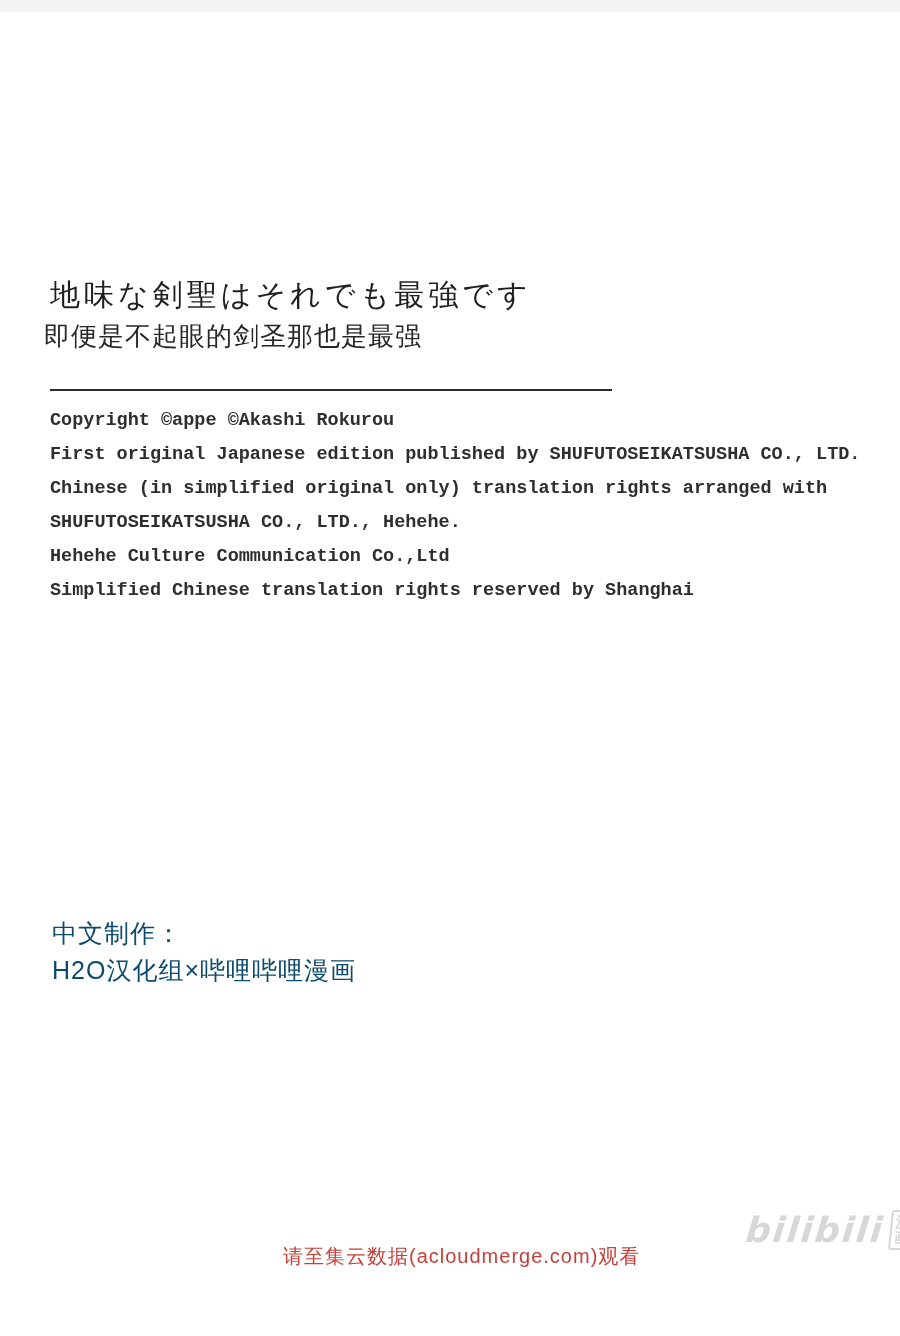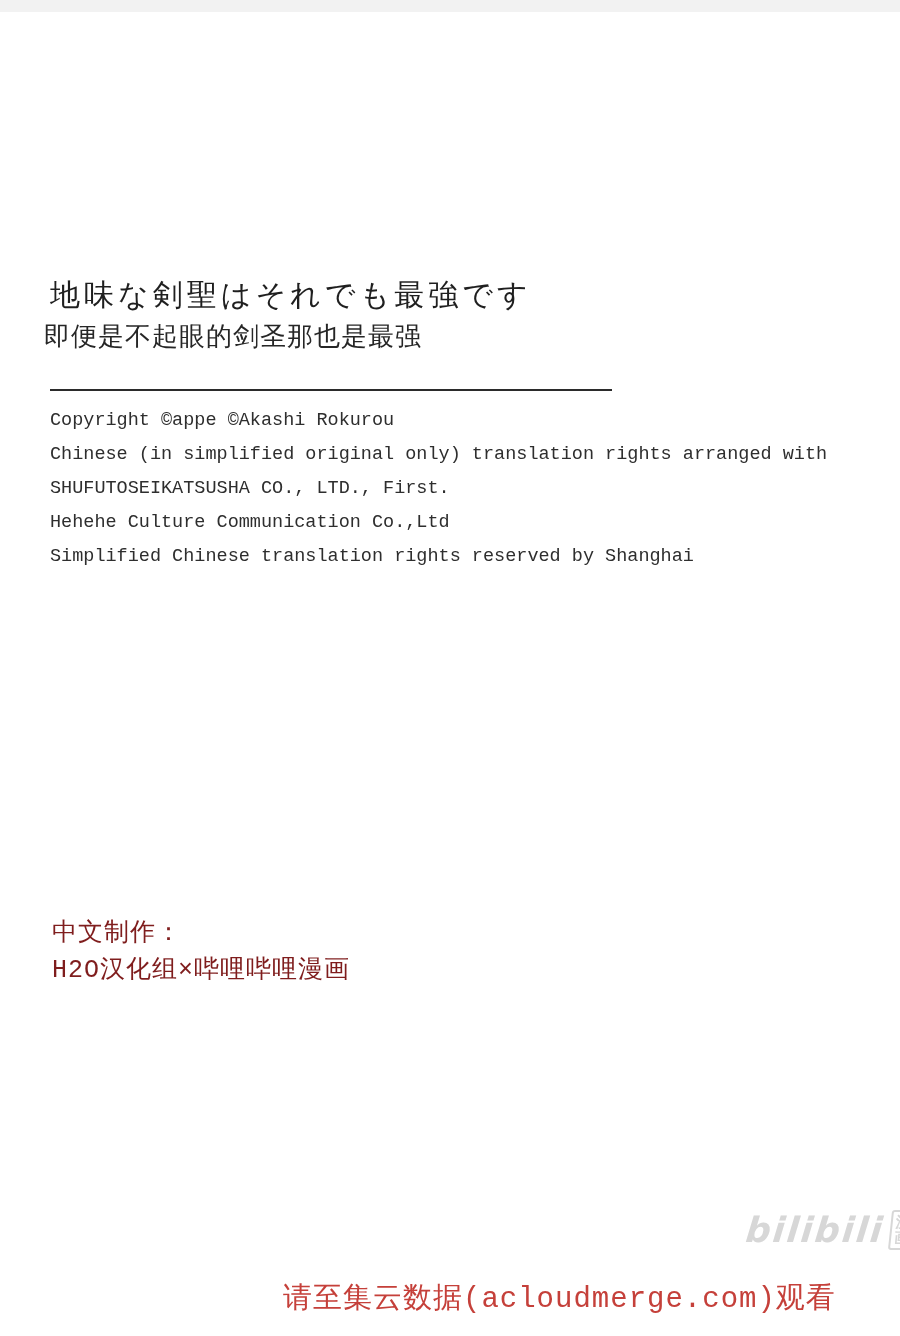--- a/index.html
+++ b/index.html
@@ -54,30 +54,30 @@
     position: absolute;
     left: 50px;
     top: 392px;
     width: 840px;
     font-family: "Liberation Mono", "DejaVu Sans Mono", monospace;
     font-size: 18.5px;
     line-height: 34px;
     color: #2e2e2e;
     letter-spacing: 0px;
   }
-  .copyright-block .c-line { white-space: nowrap; }
+  .copyright-block .c-line { white-space: nowrap; font-weight: bold; }
   .credits-block {
     position: absolute;
     left: 52px;
     top: 903px;
     font-size: 25px;
     line-height: 37px;
-    color: #7f1d1d;
+    color: #0c4a6e;
     letter-spacing: 1px;
-    font-family: Liberation Mono, monospace;
+    font-family: Liberation Sans, sans-serif;
   }
   .watermark {
     position: absolute;
     left: 746px;
     top: 1198px;
     display: flex;
     align-items: center;
     gap: 6px;
     color: var(--watermark-gray);
     user-select: none;
@@ -100,43 +100,44 @@
     line-height: 16px;
     font-weight: 700;
     border: 2px solid var(--watermark-gray);
     border-radius: 3px;
     padding: 2px 3px;
     transform: skewX(-6deg);
   }
   .footer-notice {
     position: absolute;
     left: 283px;
-    top: 1266px;
-    font-size: 29px;
+    top: 1231px;
+    font-size: 20px;
     letter-spacing: 1px;
     color: var(--notice-red);
     white-space: nowrap;
-    font-family: Liberation Mono, monospace;
+    font-family: Liberation Sans, sans-serif;
   }
 </style>
 </head>
 <body>
 
 <div class="page">
 
   <h1 class="jp-title">地味な剣聖はそれでも最強です</h1>
 
   <h2 class="cn-title">即便是不起眼的剑圣那也是最强</h2>
 
   <div class="divider"></div>
 
   <div class="copyright-block">
     <div class="c-line">Copyright ©appe ©Akashi Rokurou</div>
+    <div class="c-line">First original Japanese edition published by SHUFUTOSEIKATSUSHA CO., LTD.</div>
     <div class="c-line">Chinese (in simplified original only) translation rights arranged with</div>
-    <div class="c-line">SHUFUTOSEIKATSUSHA CO., LTD., First.</div>
+    <div class="c-line">SHUFUTOSEIKATSUSHA CO., LTD., Hehehe.</div>
     <div class="c-line">Hehehe Culture Communication Co.,Ltd</div>
     <div class="c-line">Simplified Chinese translation rights reserved by Shanghai</div>
   </div>
 
   <div class="credits-block">
     <div>中文制作：</div>
     <div>H2O汉化组×哔哩哔哩漫画</div>
   </div>
 
   <div class="watermark">

